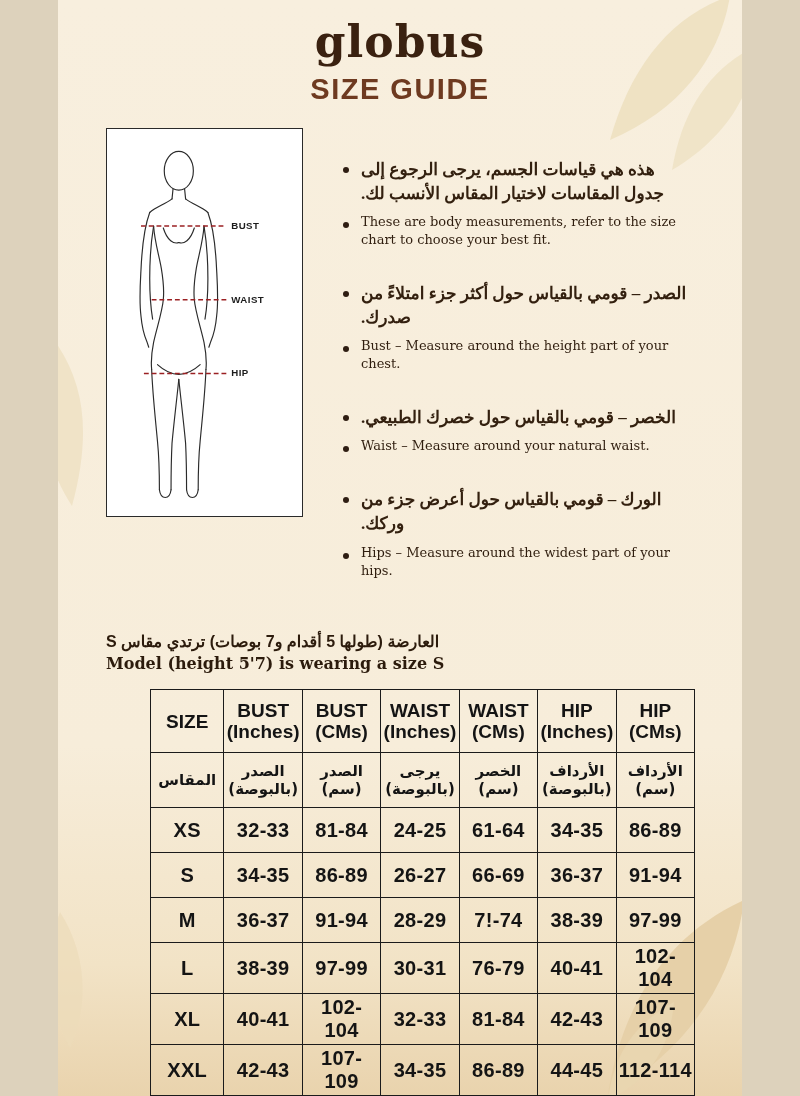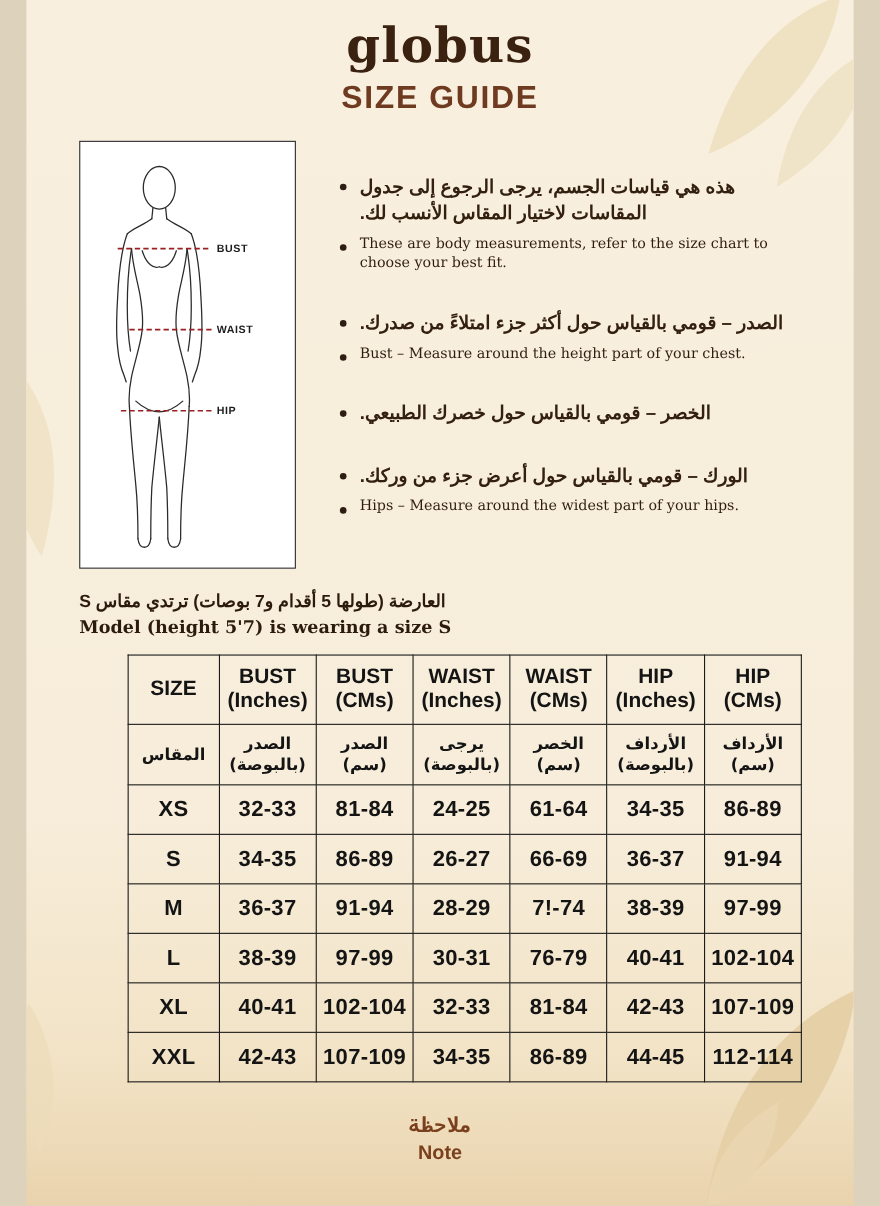--- a/index.html
+++ b/index.html
@@ -1,36 +1,36 @@
 <!DOCTYPE html>
 <html><head>
 <meta charset="utf-8">
 <style>
   html,body{margin:0;padding:0;background:#ddd2bc;}
   .page{
-    position:relative;width:752px;height:1096px;margin:0 auto;overflow:hidden;
+    position:relative;width:684px;height:1096px;margin:0 auto;overflow:hidden;
     background:linear-gradient(180deg,#f8efde 0%,#f7edda 68%,#f2e3c6 88%,#e9d3ad 100%);
     font-family:"Liberation Sans",sans-serif;color:#2f1d0e;
   }
   .deco{position:absolute;z-index:0;}
   .z{position:relative;z-index:2;}
 
   .header{padding-top:20px;text-align:center;}
   .logo{font-family:"DejaVu Serif",serif;font-size:44px;font-weight:700;color:#3a2110;letter-spacing:1px;line-height:1;}
   .title{margin-top:9px;font-size:29px;font-weight:800;color:#6e3a20;letter-spacing:1.5px;}
 
   .content{display:flex;margin:22px 44px 0 48px;}
   .figure-panel{width:197px;height:389px;background:#ffffff;border:1.5px solid #2a2a2a;box-sizing:border-box;flex:none;padding:2px;}
   .figure-panel svg{width:100%;height:100%;display:block;}
 
   .instructions{flex:1;padding:30px 0 0 40px;min-width:0;}
   .group{margin-bottom:33px;}
   .item{display:flex;align-items:flex-start;margin-bottom:7px;}
   .dot{width:6px;height:6px;border-radius:50%;background:#2e1d12;margin:9px 12px 0 0;flex:none;}
-  .txt-ar{direction:rtl;text-align:left;font-family:Liberation Sans, sans-serif;font-size:17px;font-weight:600;line-height:1.42;color:#33200f;}
+  .txt-ar{direction:rtl;text-align:left;font-family:Liberation Serif, serif;font-size:17px;font-weight:600;line-height:1.42;color:#33200f;}
   .txt-en{font-family:"DejaVu Serif",serif;font-size:13px;line-height:1.38;color:#2f1d0e;}
 
   .model-note{margin:20px 48px 0;}
   .model-ar{direction:rtl;text-align:left;font-family:Liberation Sans, sans-serif;font-weight:700;font-size:16px;color:#2c1b0c;}
   .model-en{font-family:"DejaVu Serif",serif;font-weight:600;font-size:16px;margin-top:3px;color:#2c1b0c;}
 
   .table-wrap{margin:16px 47px 0 48px;padding-left:44px;}
   table.size-chart{border-collapse:collapse;width:100%;table-layout:fixed;}
   .size-chart th,.size-chart td{border:1.5px solid #1b1b1b;text-align:center;vertical-align:middle;padding:2px;color:#141414;}
   .size-chart col.c-size{width:13.5%;}
@@ -123,20 +123,24 @@
         <div class="item">
           <span class="dot"></span>
           <span class="txt-en">Bust – Measure around the height part of your chest.</span>
         </div>
       </div>
       <div class="group">
         <div class="item">
           <span class="dot"></span>
           <span class="txt-ar" lang="ar">الخصر – قومي بالقياس حول خصرك الطبيعي.</span>
         </div>
+        <div class="item">
+          <span class="dot"></span>
+          <span class="txt-en">Waist – Measure around your natural waist.</span>
+        </div>
       </div>
       <div class="group">
         <div class="item">
           <span class="dot"></span>
           <span class="txt-ar" lang="ar">الورك – قومي بالقياس حول أعرض جزء من وركك.</span>
         </div>
         <div class="item">
           <span class="dot"></span>
           <span class="txt-en">Hips – Measure around the widest part of your hips.</span>
         </div>

